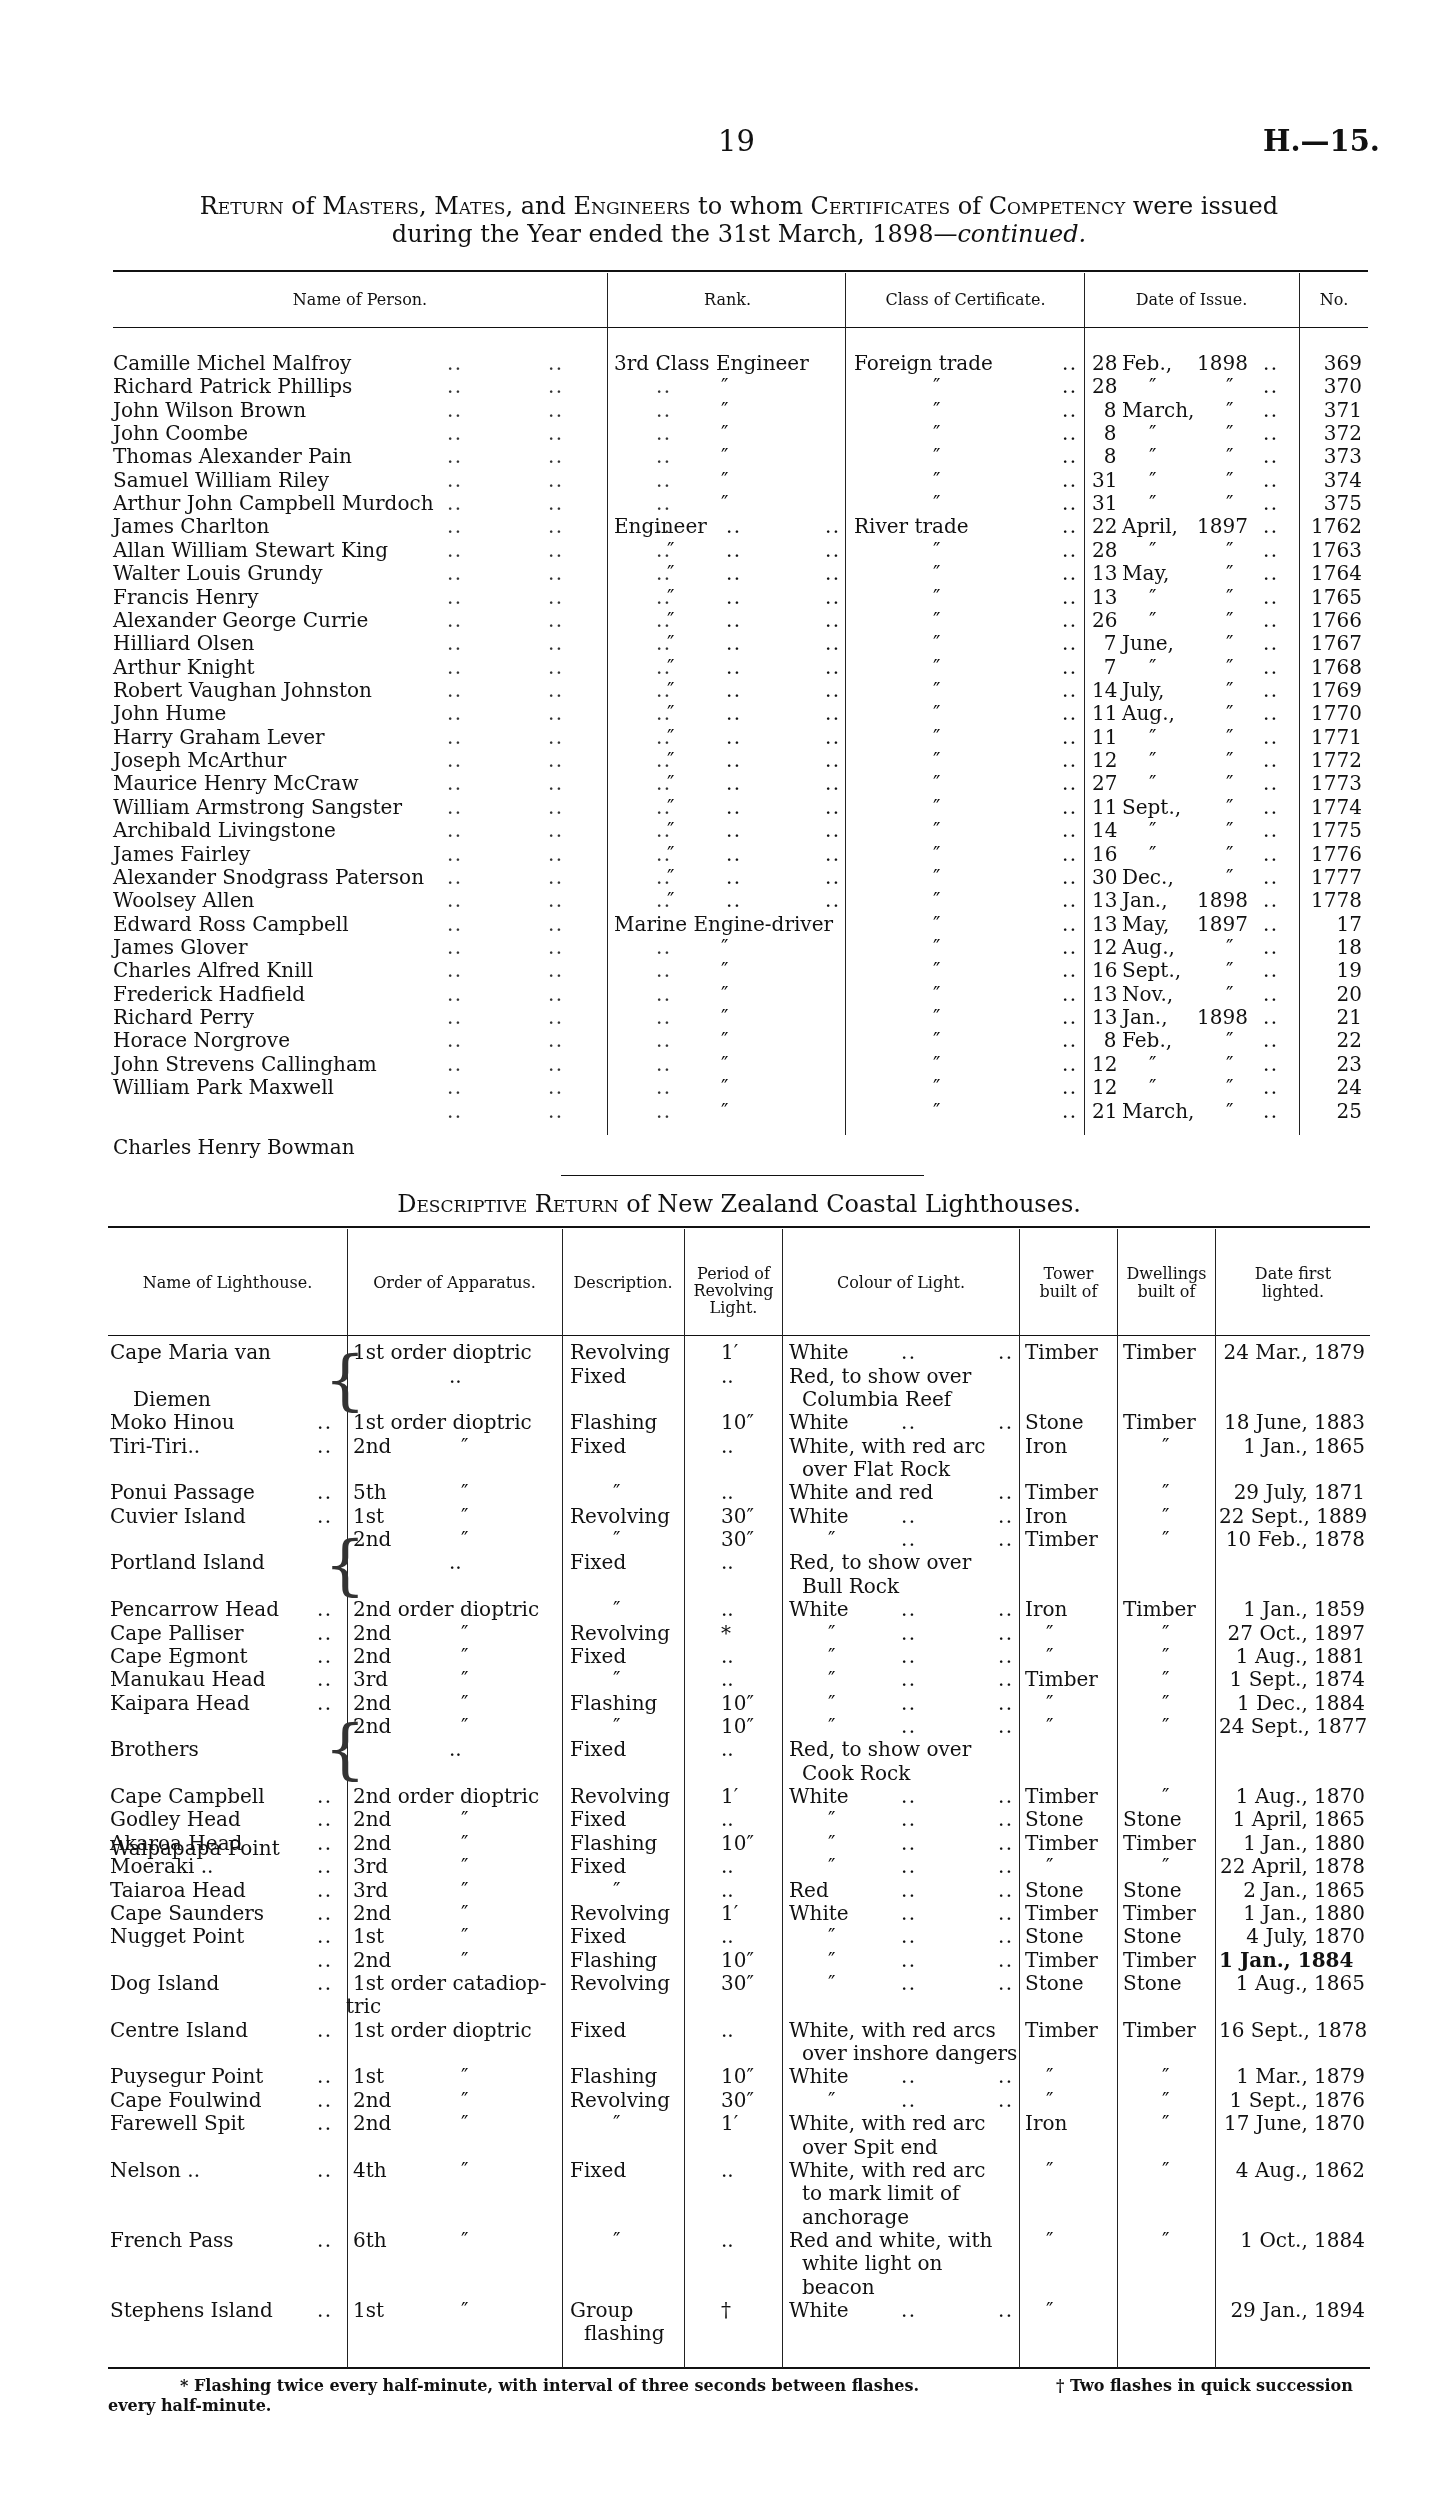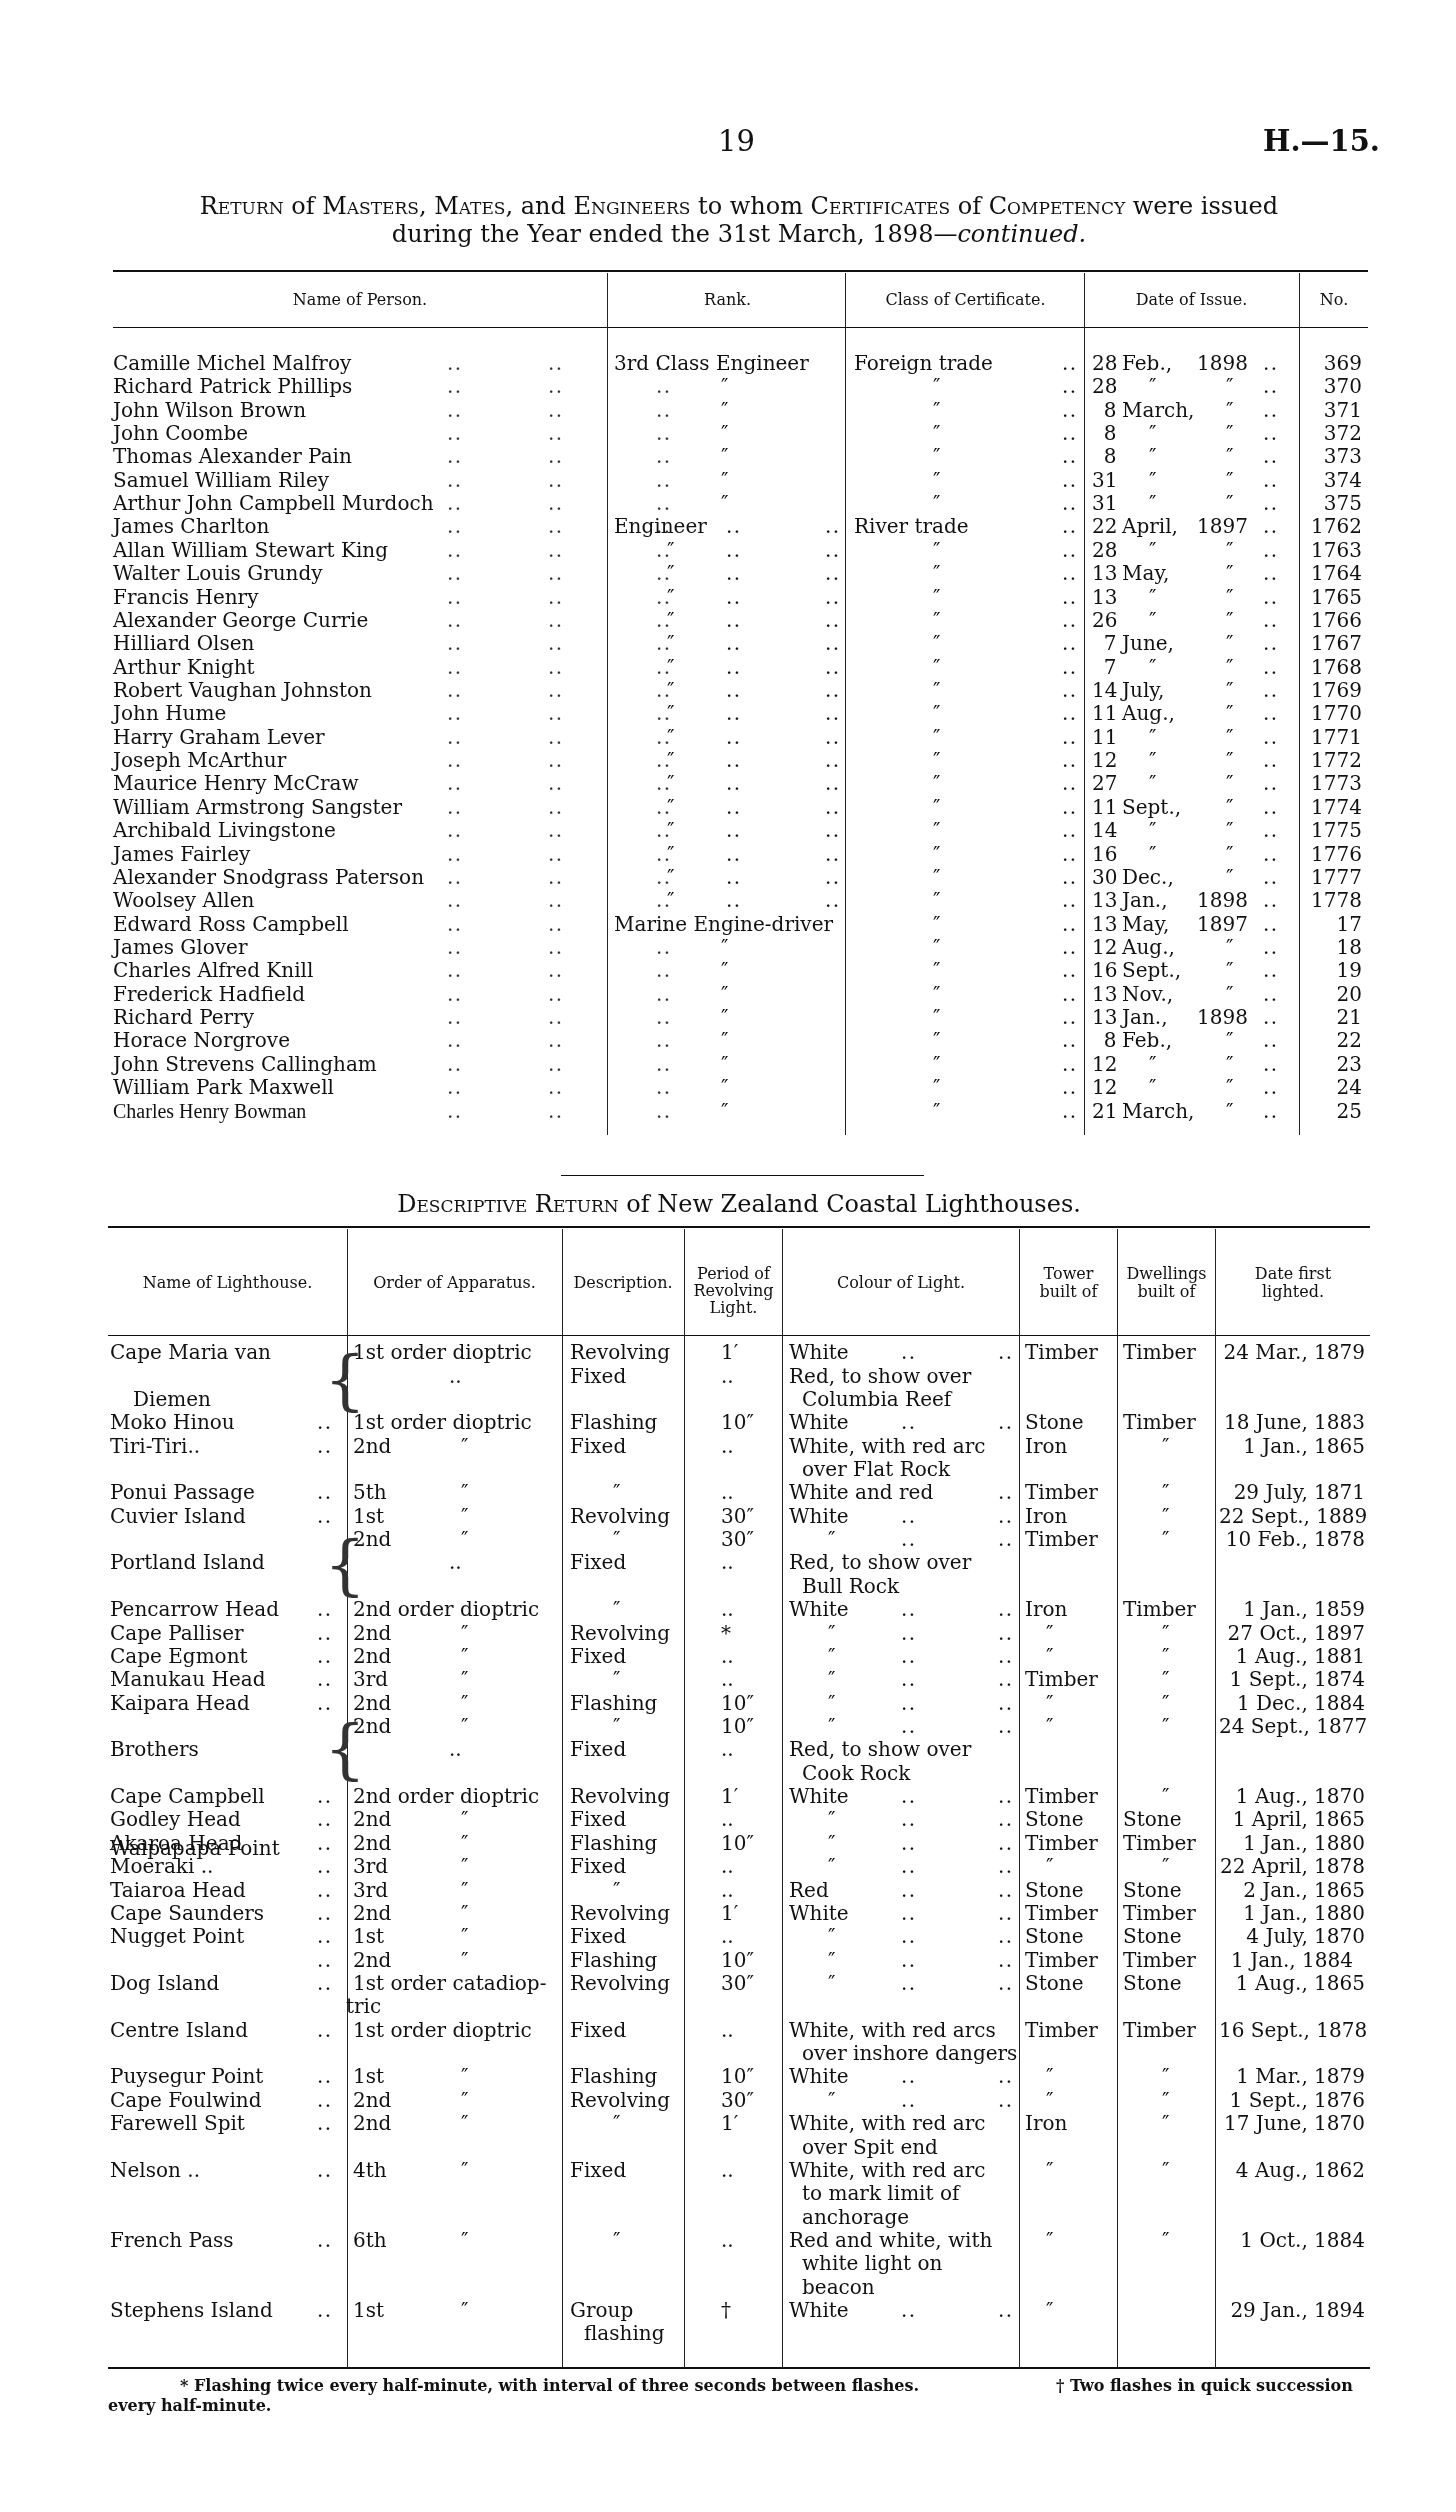--- a/index.html
+++ b/index.html
@@ -524,21 +524,21 @@
         <div class="cell" style="left:721px;top:1076px;">″</div>
         <div class="cell" style="left:933px;top:1076px;">″</div>
         <div class="cell dots" style="left:1062px;top:1076px;">..</div>
         <div class="cell" style="left:1092px;top:1076px;width:24.5px;text-align:right;">12</div>
         <div class="cell" style="left:1149px;top:1076px;">″</div>
         <div class="cell" style="left:1226px;top:1076px;">″</div>
         <div class="cell dots" style="left:1263px;top:1076px;">..</div>
         <div class="cell" style="left:1300px;top:1076px;width:62px;text-align:right;">24</div>
       </div>
       <div class="" style="position:absolute;left:0;top:0;">
-        <div class="cell" style="left:113px;top:1100px;font-family:Liberation Serif, serif;">Charles Henry Bowman</div>
+        <div class="cell" style="left:113px;top:1136px;">Charles Henry Bowman</div>
         <div class="cell dots" style="left:447px;top:1100px;color:#333;">..</div>
         <div class="cell dots" style="left:548px;top:1100px;color:#333;">..</div>
         <div class="cell dots" style="left:656px;top:1100px;color:#333;">..</div>
         <div class="cell" style="left:721px;top:1100px;">″</div>
         <div class="cell" style="left:933px;top:1100px;">″</div>
         <div class="cell dots" style="left:1062px;top:1100px;">..</div>
         <div class="cell" style="left:1092px;top:1100px;width:24.5px;text-align:right;">21</div>
         <div class="cell" style="left:1122px;top:1100px;">March,</div>
         <div class="cell" style="left:1226px;top:1100px;">″</div>
         <div class="cell dots" style="left:1263px;top:1100px;">..</div>
@@ -869,21 +869,21 @@
         <div class="cell dots" style="left:317px;top:1949px;">..</div>
         <div class="cell t2" style="left:353px;top:1949px;">2nd</div>
         <div class="cell t2" style="left:461px;top:1949px;">″</div>
         <div class="cell t2" style="left:570px;top:1949px;">Flashing</div>
         <div class="cell t2" style="left:721px;top:1949px;">10″</div>
         <div class="cell t2" style="left:828px;top:1949px;">″</div>
         <div class="cell dots" style="left:901px;top:1949px;">..</div>
         <div class="cell dots" style="left:998px;top:1949px;">..</div>
         <div class="cell t2" style="left:1025px;top:1949px;">Timber</div>
         <div class="cell t2" style="left:1123px;top:1949px;">Timber</div>
-        <div class="cell t2" style="left:1219px;top:1949px;width:146px;text-align:center;">1 Jan., 1884</div>
+        <div class="cell t2" style="left:1219px;top:1949px;width:146px;text-align:left;font-weight:bold;">1 Jan., 1884</div>
       </div>
       <div class="" style="position:absolute;left:0;top:0;">
         <div class="cell t2" style="left:110px;top:1972px;">Dog Island</div>
         <div class="cell dots" style="left:317px;top:1972px;">..</div>
         <div class="cell t2" style="left:353px;top:1972px;">1st order catadiop-</div>
         <div class="cell t2" style="left:570px;top:1972px;">Revolving</div>
         <div class="cell t2" style="left:721px;top:1972px;">30″</div>
         <div class="cell t2" style="left:828px;top:1972px;">″</div>
         <div class="cell dots" style="left:901px;top:1972px;">..</div>
         <div class="cell dots" style="left:998px;top:1972px;">..</div>

